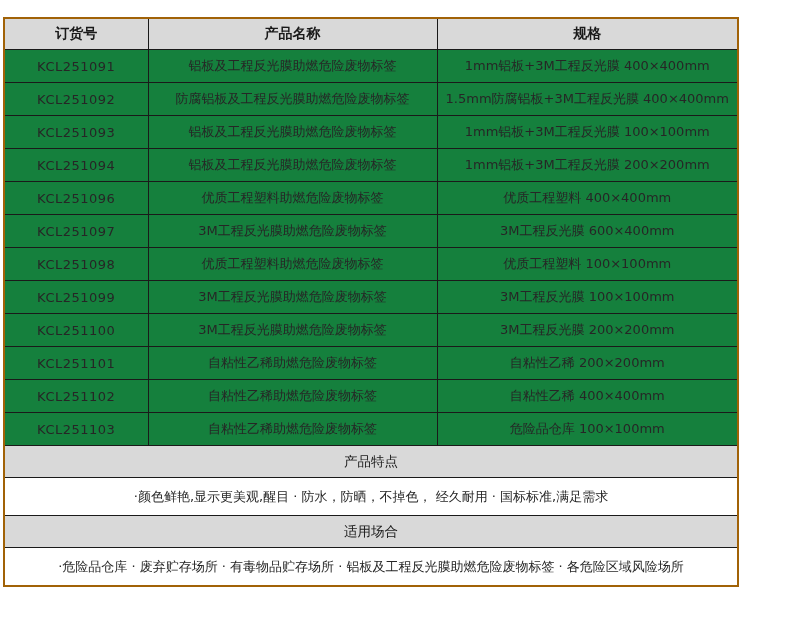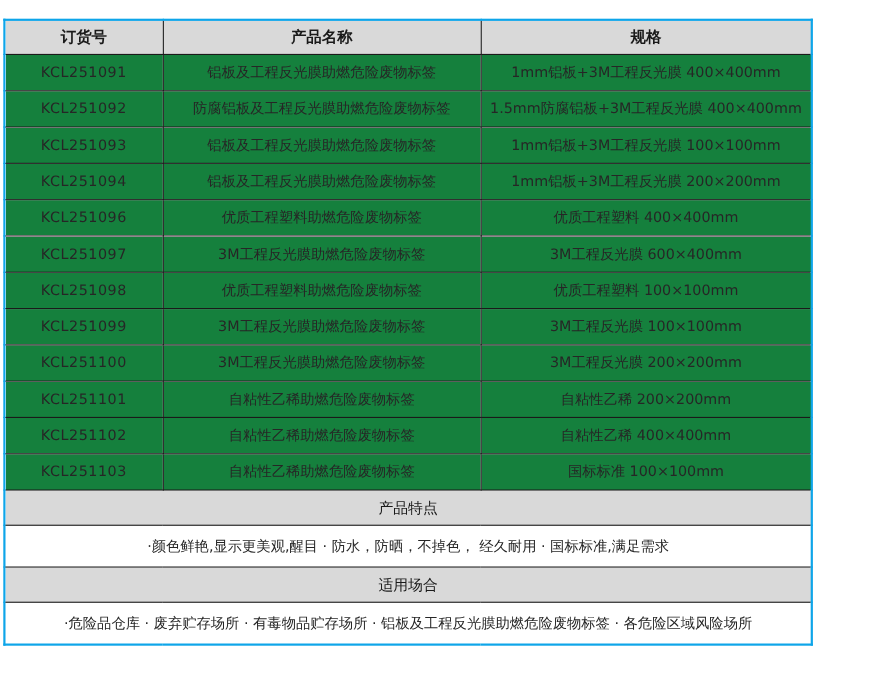--- a/index.html
+++ b/index.html
@@ -15,21 +15,21 @@
     background: #ffffff;
     overflow: hidden;
   }
   table.spec-table {
     position: absolute;
     left: 3px;
     top: 17px;
     width: 734px;
     border-collapse: collapse;
     table-layout: fixed;
-    border: 2px solid #0ea5e9;
+    border: 2px solid #a16207;
   }
   .spec-table th,
   .spec-table td {
     border: 1px solid #1a1a1a;
     text-align: center;
     vertical-align: middle;
     color: #262626;
     font-size: 13px;
     padding: 0 4px;
     overflow: hidden;
@@ -132,21 +132,21 @@
           <td>自粘性乙稀 200×200mm</td>
         </tr>
         <tr>
           <td class="order-no">KCL251102</td>
           <td>自粘性乙稀助燃危险废物标签</td>
           <td>自粘性乙稀 400×400mm</td>
         </tr>
         <tr>
           <td class="order-no">KCL251103</td>
           <td>自粘性乙稀助燃危险废物标签</td>
-          <td>国标标准 100×100mm</td>
+          <td>危险品仓库 100×100mm</td>
         </tr>
       </tbody>
     <tbody>
       <tr class="band">
         <td colspan="3">产品特点</td>
       </tr>
       <tr class="content">
         <td colspan="3">·颜色鲜艳,显示更美观,醒目 · 防水，防晒，不掉色， 经久耐用 · 国标标准,满足需求</td>
       </tr>
       <tr class="band">

